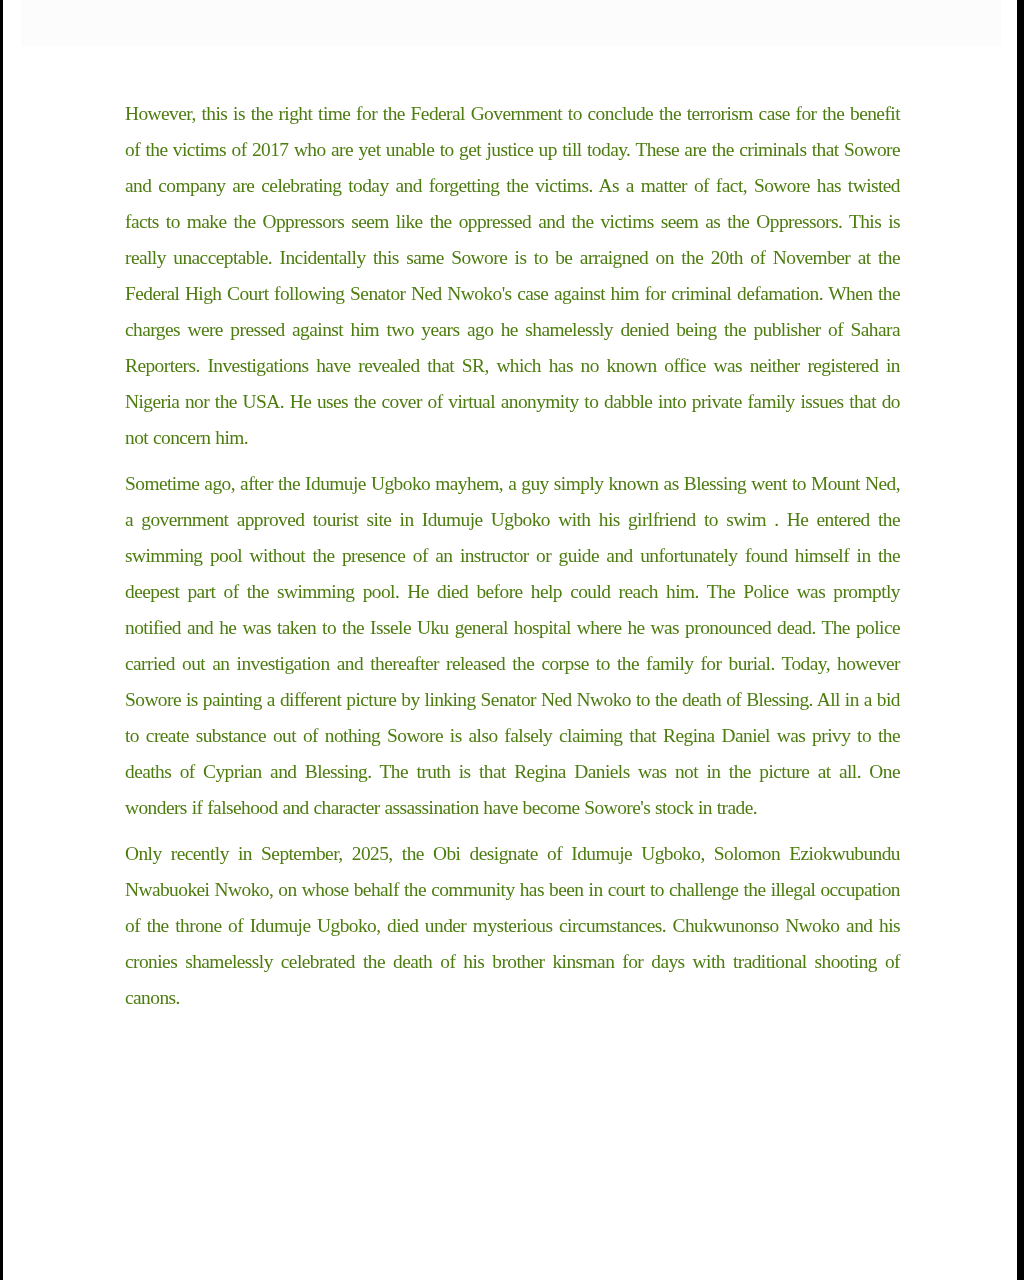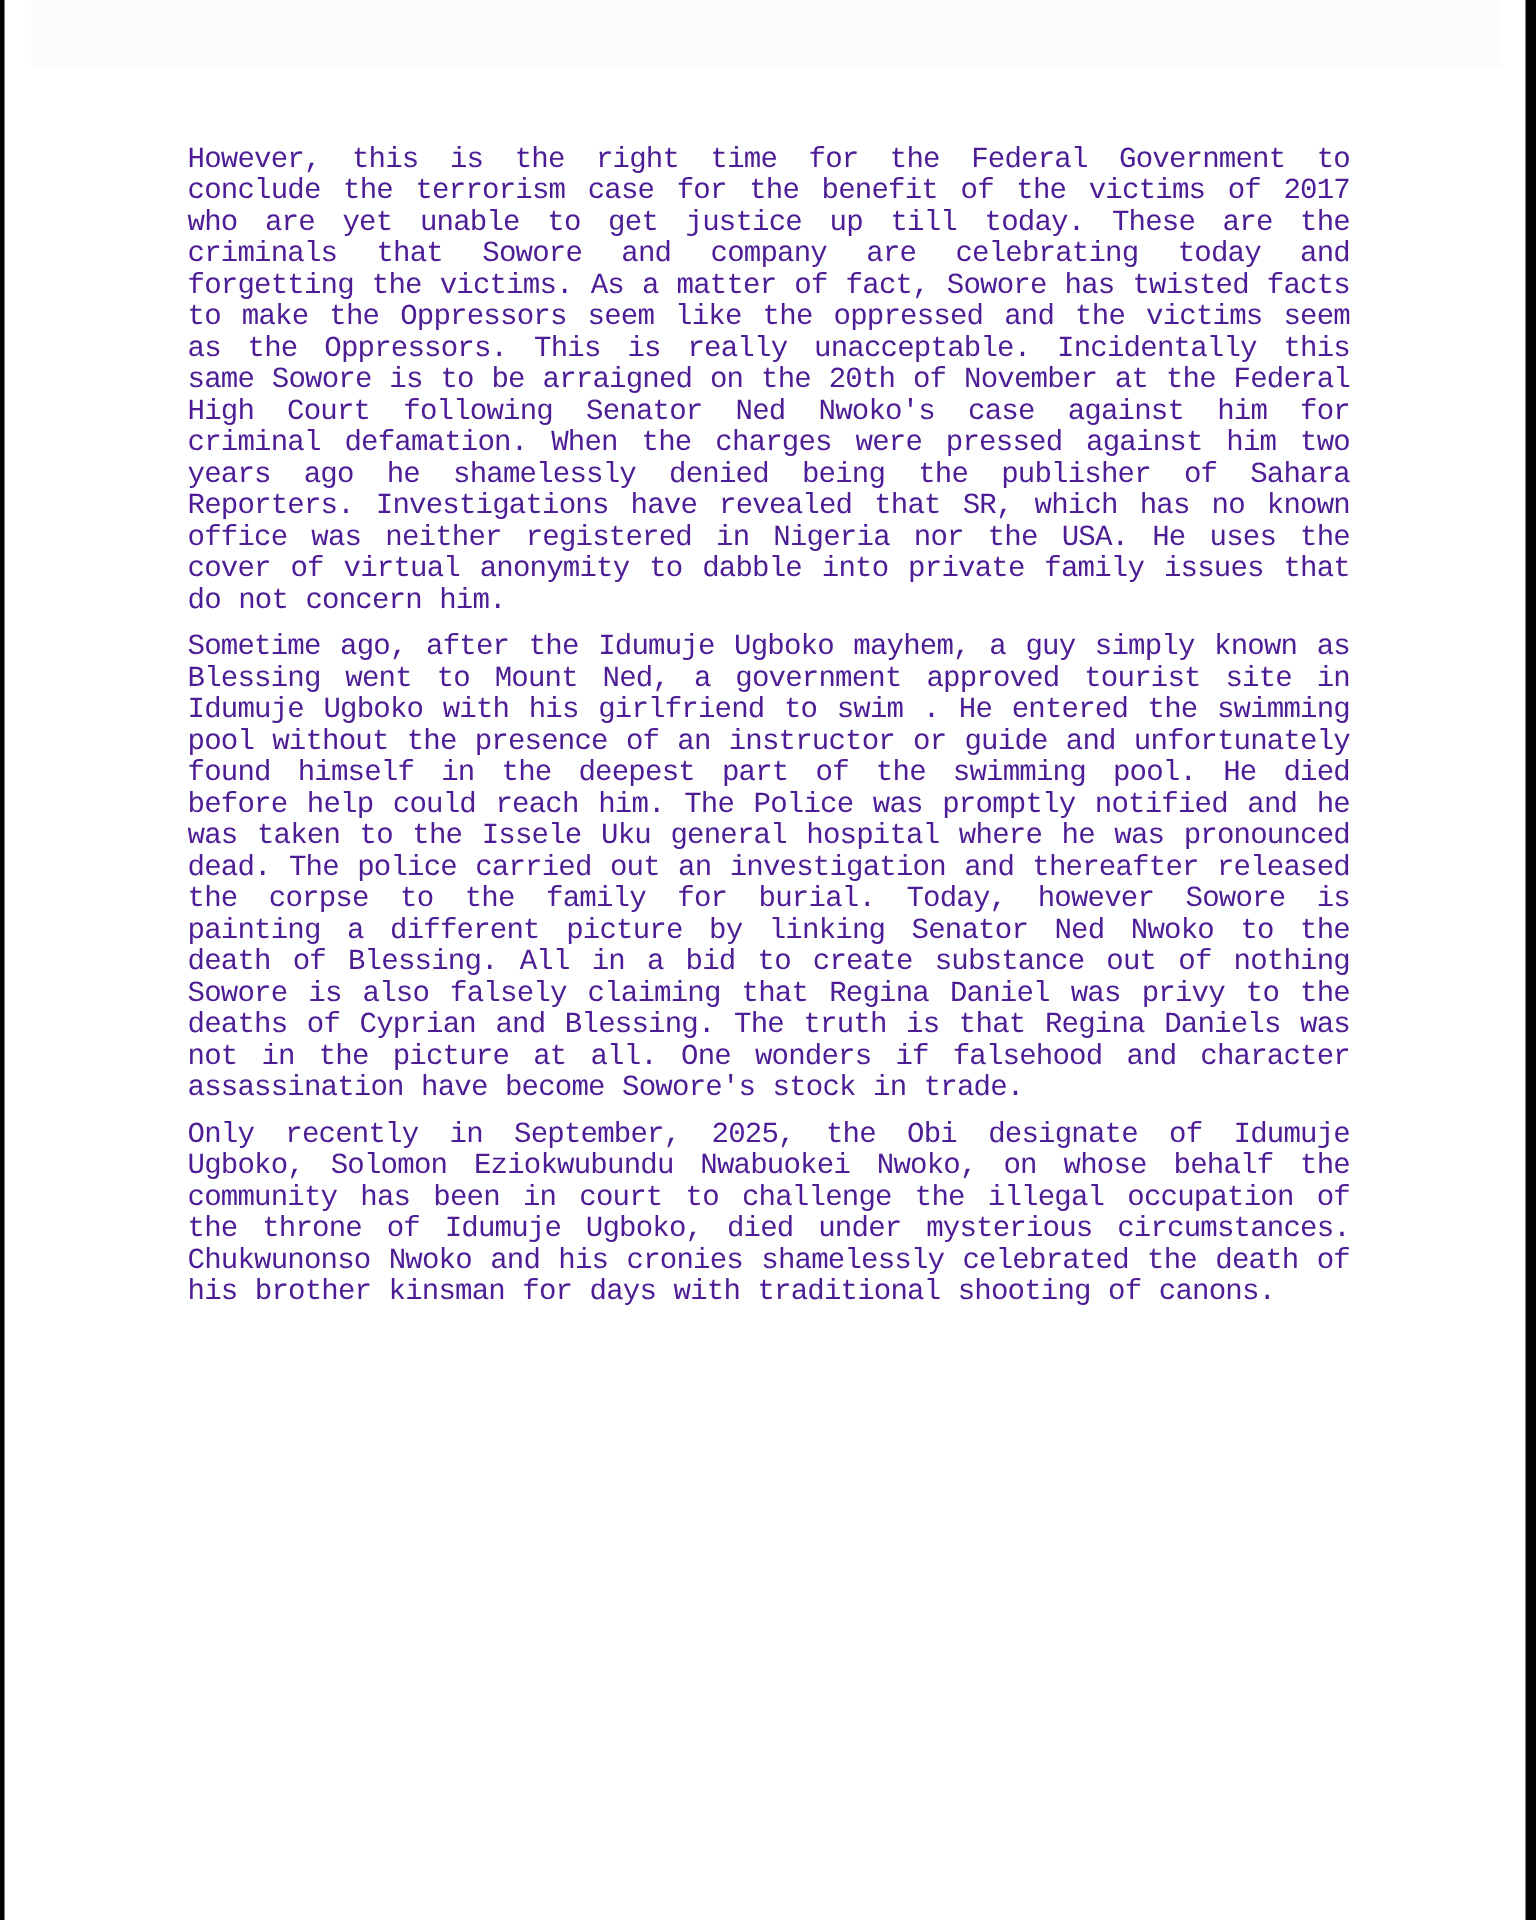--- a/index.html
+++ b/index.html
@@ -27,24 +27,24 @@
       top: 0;
       width: 980px;
       height: 46px;
       background: #fcfcfc;
     }
     .content {
       position: absolute;
       left: 122px;
       top: 96px;
       width: 775px;
-      font-family: Liberation Mono, monospace;
+      font-family: Liberation Serif, serif;
       font-size: 19.4px;
-      line-height: 21px;
-      color: #4c1d95;
+      line-height: 36px;
+      color: #4d7c0f;
       letter-spacing: -0.55px;
       word-spacing: 0.5px;
     }
     .content p {
       margin: 0 0 10px 0;
       text-align: justify;
       text-align-last: left;
     }
   </style>
 </head>

